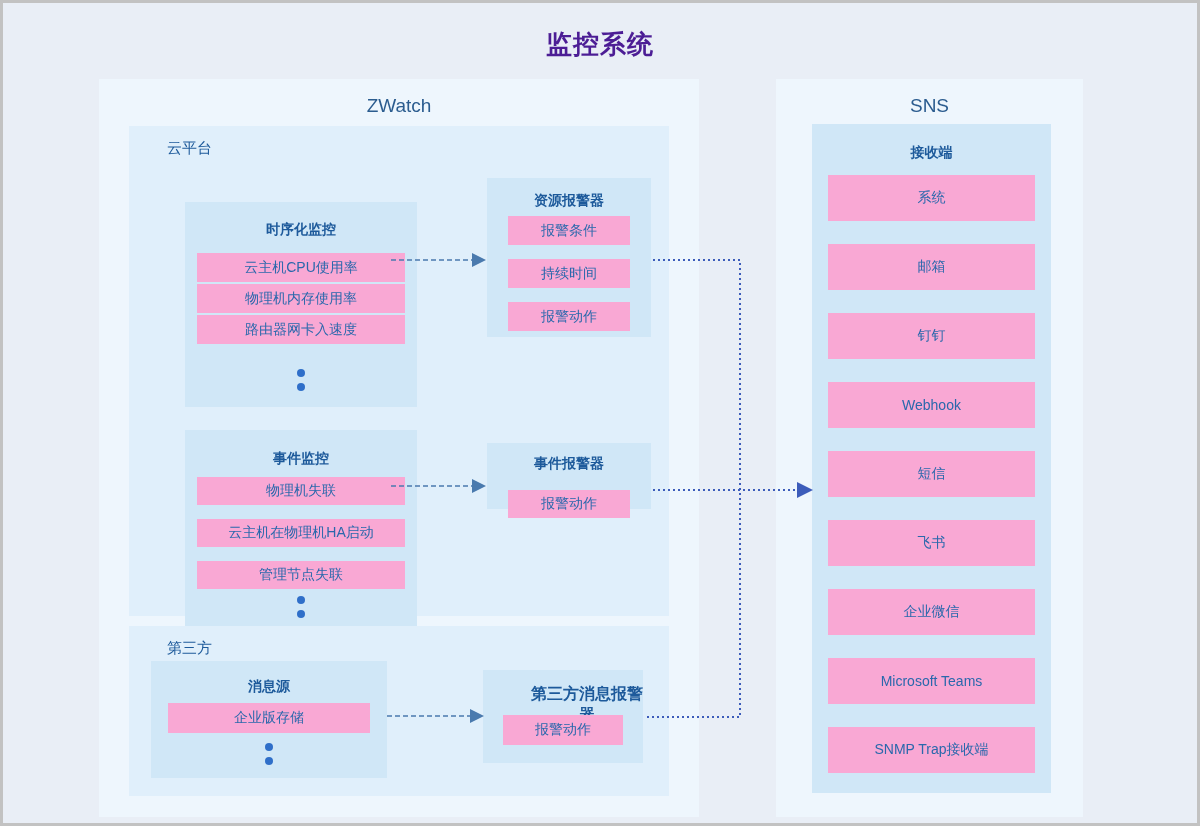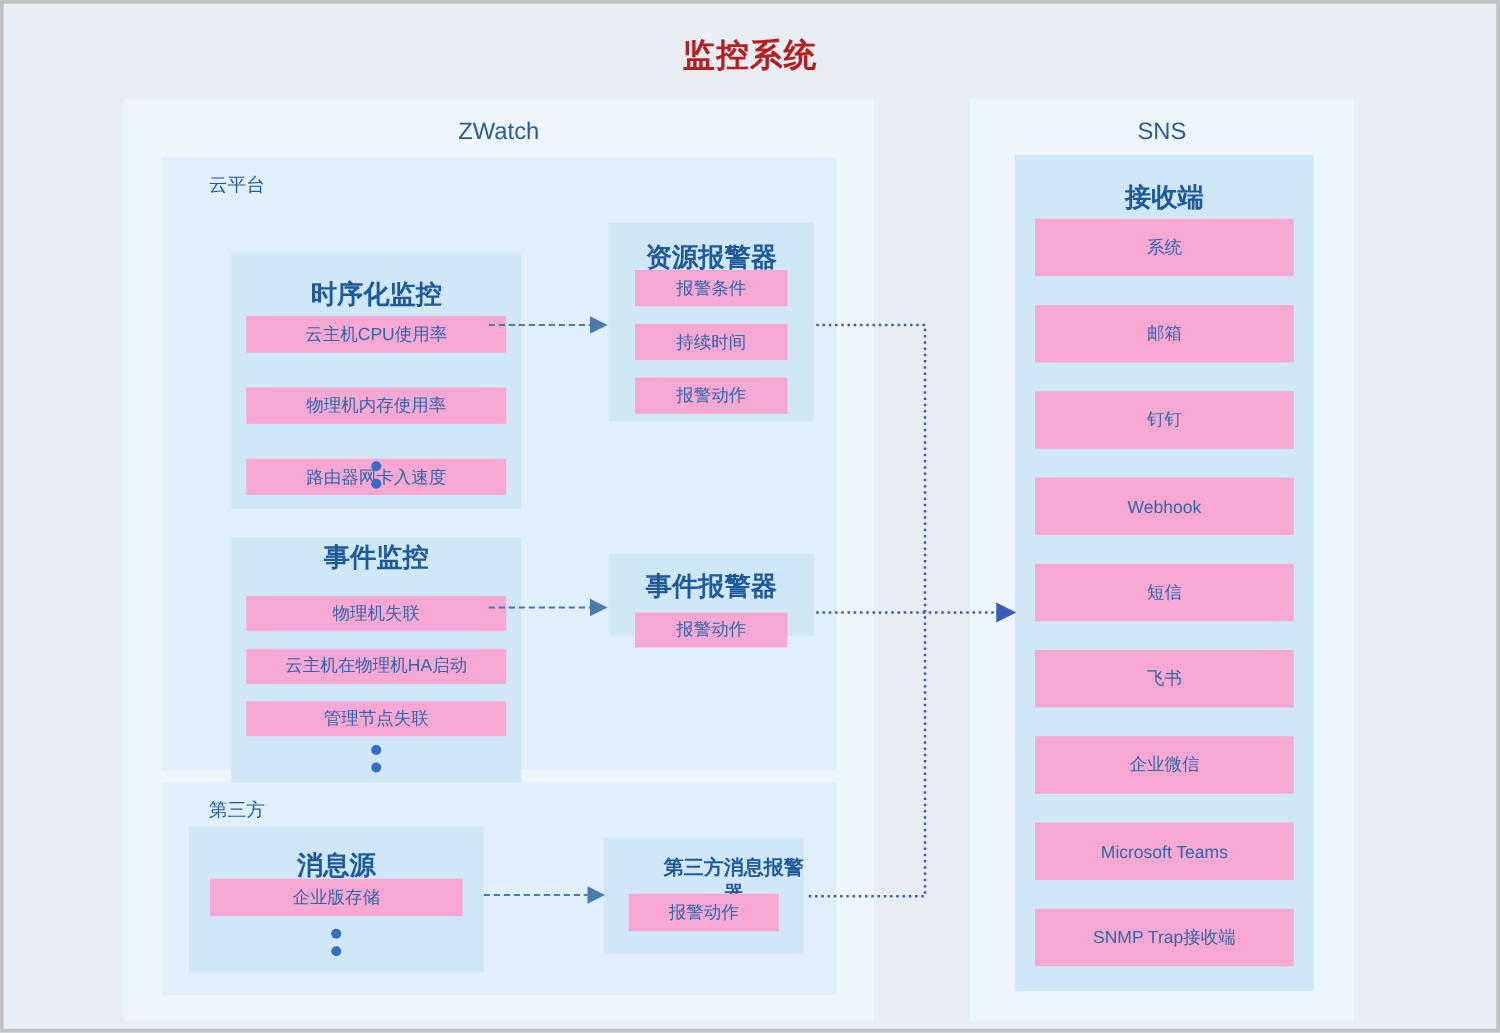--- a/index.html
+++ b/index.html
@@ -14,21 +14,21 @@
     background: #e9eef6;
     border: 3px solid #c2c2c2;
     overflow: hidden;
   }
   .main-title {
     position: absolute;
     top: 24px; left: 0; right: 0;
     text-align: center;
     font-size: 26px;
     font-weight: bold;
-    color: #b91c1c;
+    color: #4c1d95;
     letter-spacing: 1px;
   }
   .panel {
     position: absolute;
     top: 76px;
     height: 738px;
     background: #eef6fd;
   }
   .panel-zwatch { left: 96px; width: 600px; }
   .panel-sns   { left: 773px; width: 307px; }
@@ -53,21 +53,21 @@
     font-size: 15px;
     color: #1d5a9b;
     font-family: Liberation Serif, serif;
   }
   .card {
     position: absolute;
     background: #d0e7f7;
   }
   .card-title {
     text-align: center;
-    font-size: 21px;
+    font-size: 14px;
     font-weight: 600;
     color: #1d5a9b;
   }
   .card-title-sm { font-size: 16px; padding-left: 48px; }
   .item {
     background: #f9a8d4;
     color: #2a68ac;
     font-size: 14px;
     display: flex;
     align-items: center;
@@ -121,33 +121,33 @@
   <div class="main-title">监控系统</div>
 
   <div class="panel panel-zwatch">
     <div class="panel-title">ZWatch</div>
 
     <div class="container-box container-cloud">
       <div class="container-label">云平台</div>
 
       <div class="card card-ts">
         <div class="card-title" style="margin-top:19px;">时序化监控</div>
-        <div class="items-col" style="left:12px; top:51px; width:208px; gap:28px;">
+        <div class="items-col" style="left:12px; top:51px; width:208px; gap:2px;">
           <div class="item" style="height:29px;">云主机CPU使用率</div>
           <div class="item" style="height:29px;">物理机内存使用率</div>
           <div class="item" style="height:29px;">路由器网卡入速度</div>
         </div>
         <div class="dots" style="top:167px;">
           <span class="dot"></span>
             <span class="dot"></span>
         </div>
       </div>
 
       <div class="card card-ev">
-        <div class="card-title" style="margin-top:2px;">事件监控</div>
+        <div class="card-title" style="margin-top:20px;">事件监控</div>
         <div class="items-col" style="left:12px; top:47px; width:208px; gap:14px;">
           <div class="item" style="height:28px;">物理机失联</div>
           <div class="item" style="height:28px;">云主机在物理机HA启动</div>
           <div class="item" style="height:28px;">管理节点失联</div>
         </div>
         <div class="dots" style="top:166px;">
           <span class="dot"></span>
             <span class="dot"></span>
         </div>
       </div>

